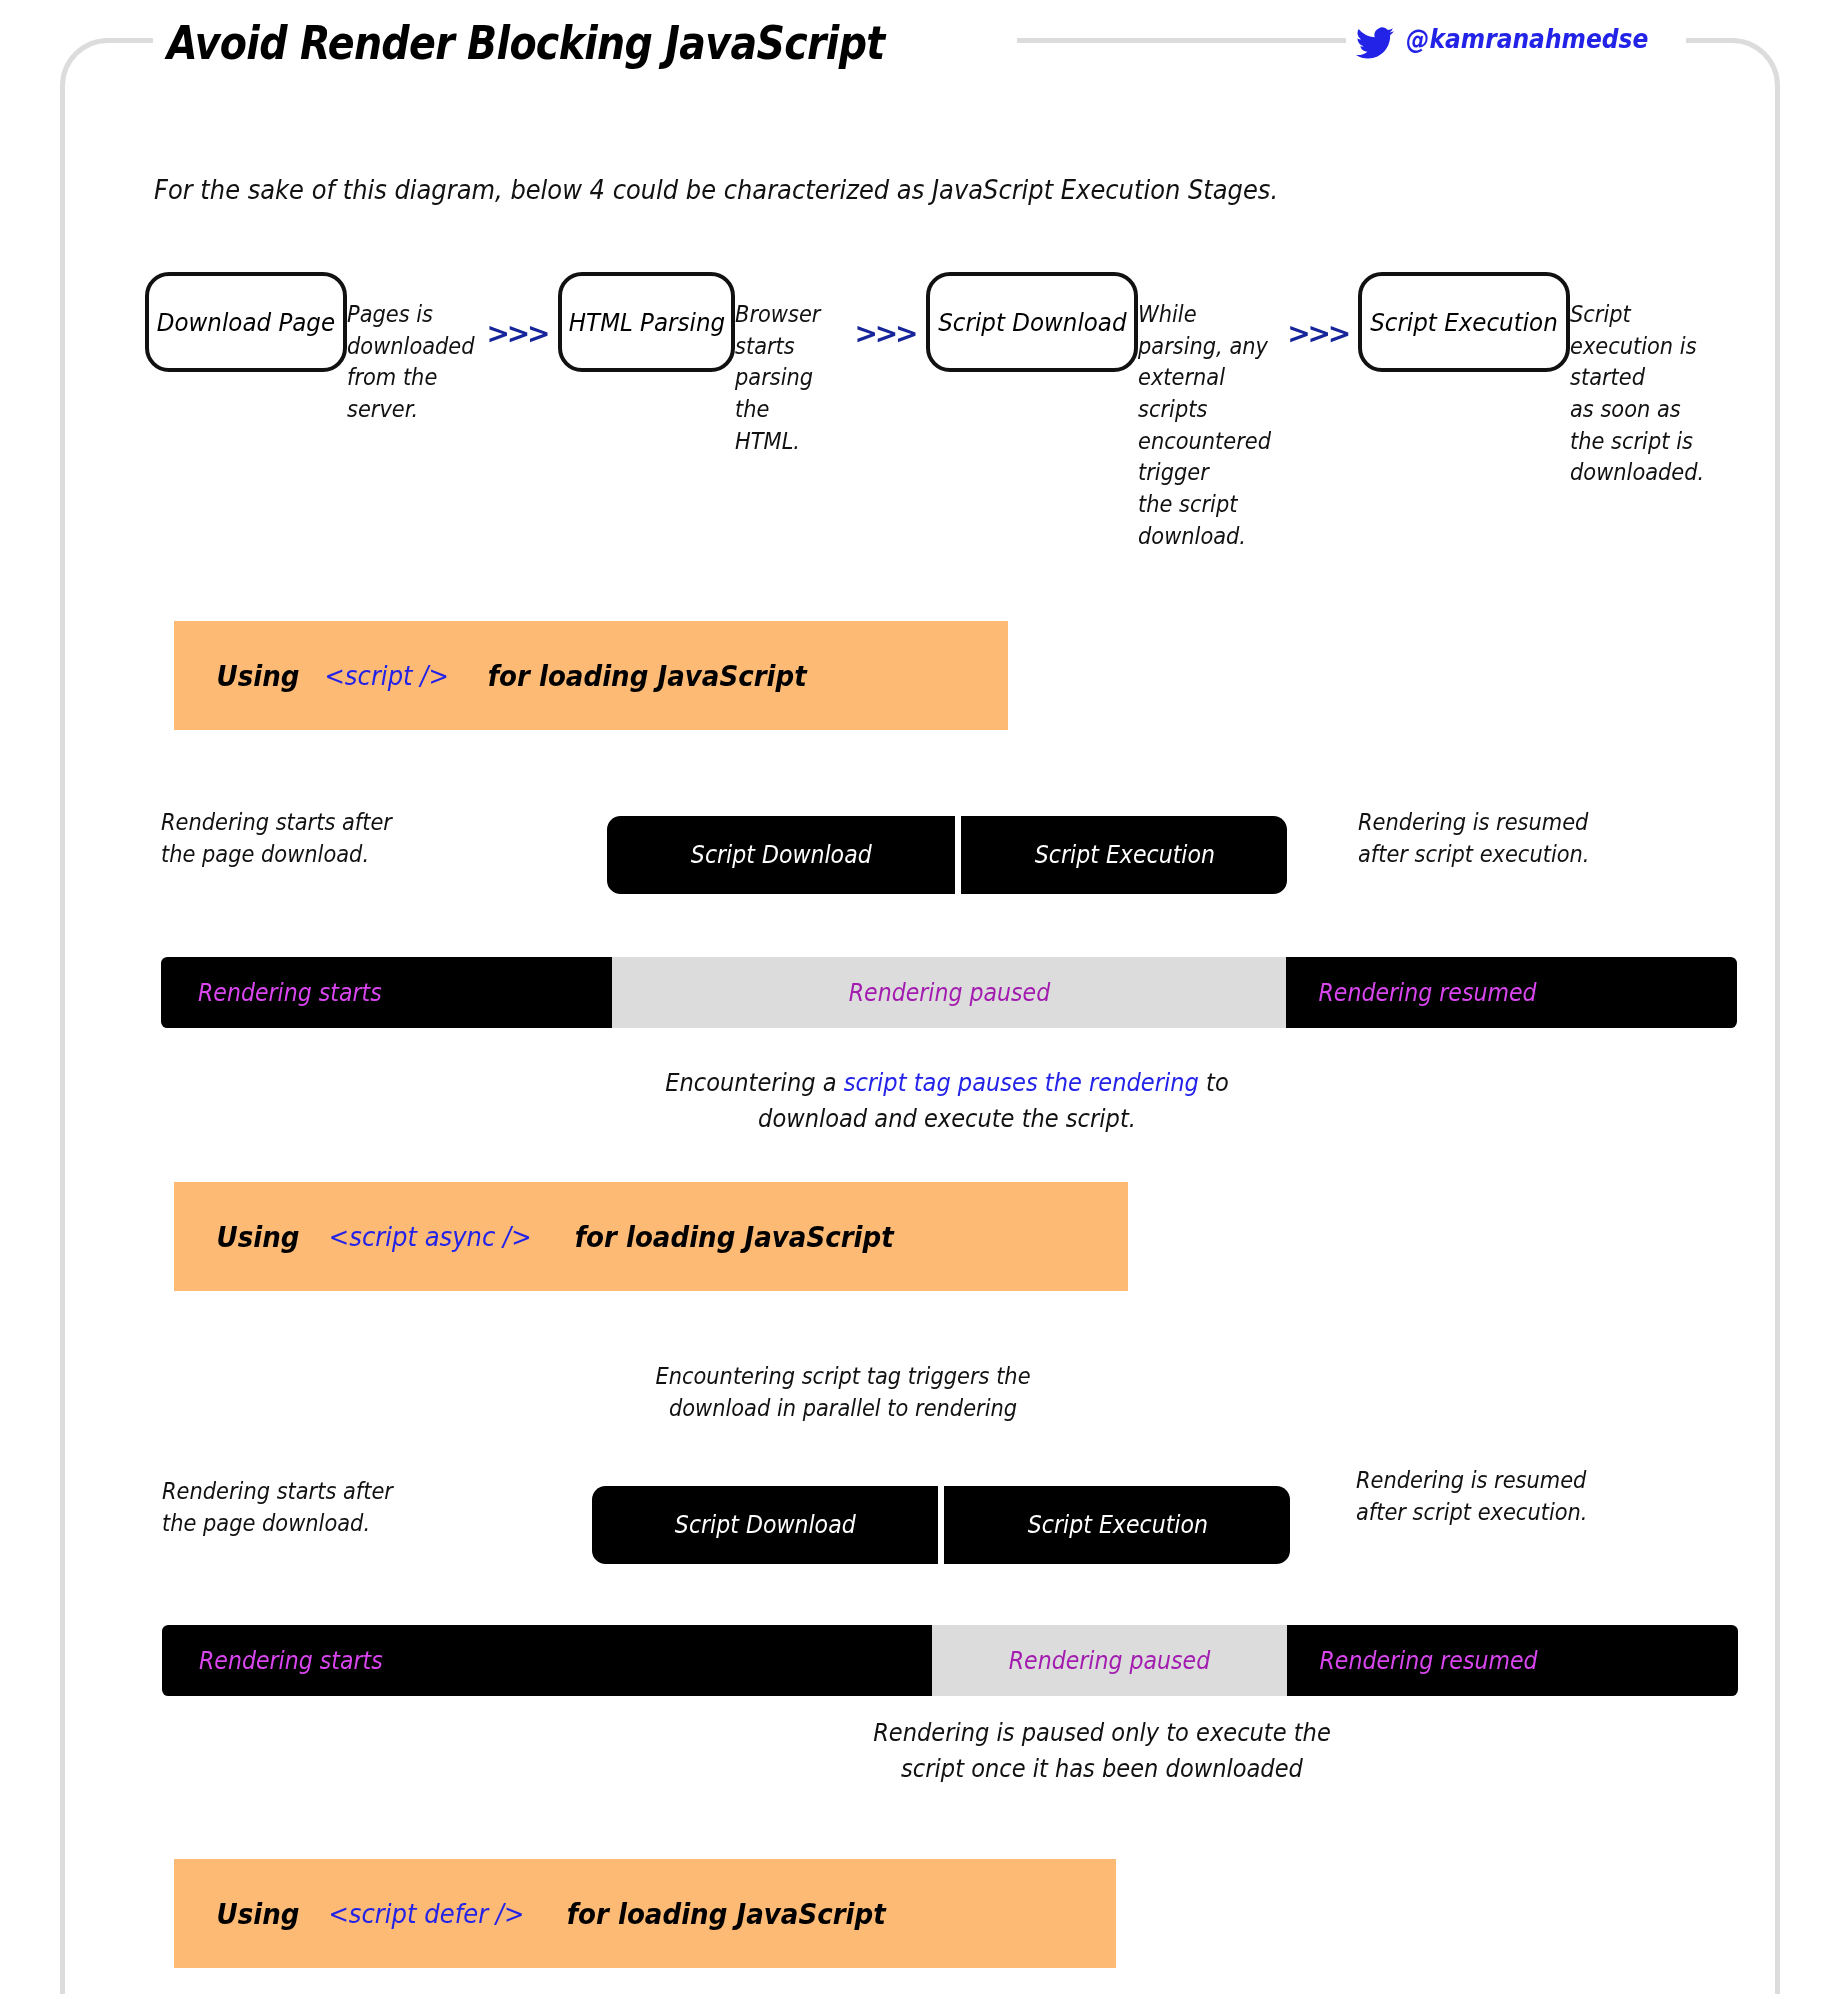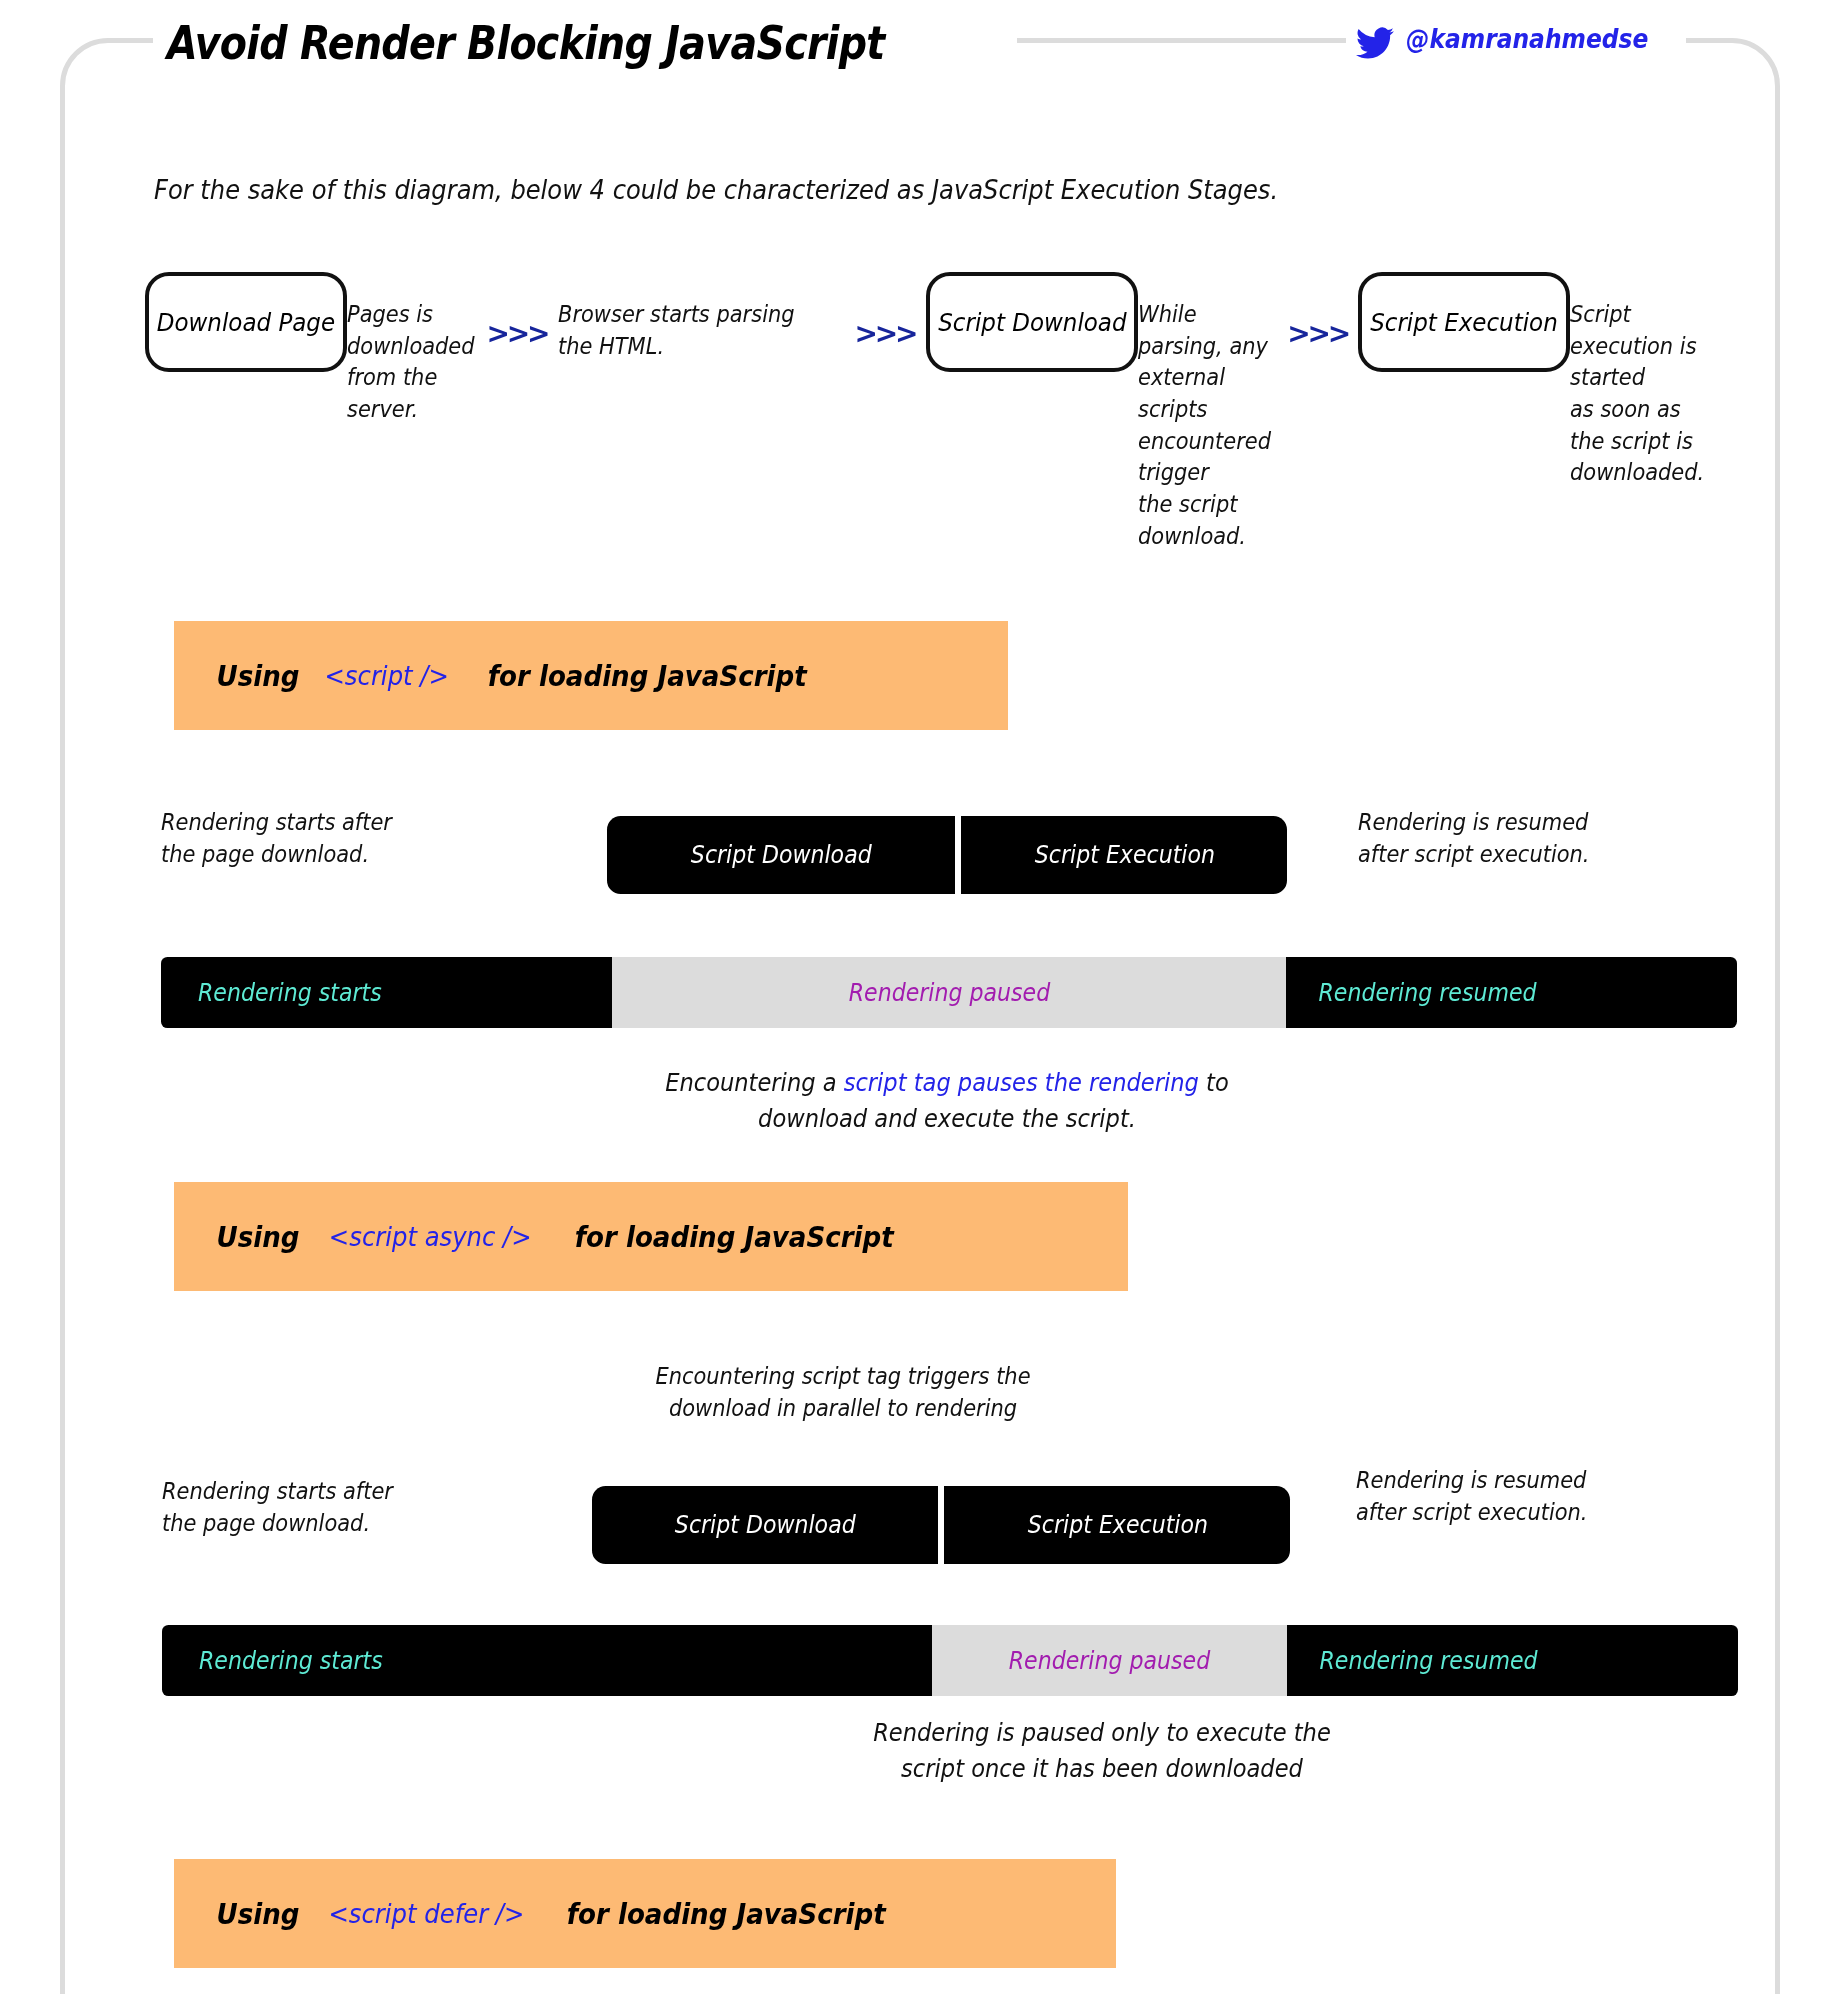--- a/index.html
+++ b/index.html
@@ -198,21 +198,21 @@
   .seg {
     display: flex;
     align-items: center;
     font-family: "DejaVu Sans", sans-serif;
     font-style: italic;
     font-size: 24px;
     white-space: nowrap;
     box-sizing: border-box;
   }
   .seg span { transform: scaleX(0.92); display: inline-block; }
-  .seg.black { background: #000000; color: #5eead4; }
+  .seg.black { background: #000000; color: #d946ef; }
   .seg.gray  { background: #DCDCDC; color: #a21caf; }
   .seg.c  { justify-content: center; }
   .seg.l  { justify-content: flex-start; padding-left: 29px; }
 
   
   .note {
     position: absolute;
     font-family: "DejaVu Sans", sans-serif;
     font-style: italic;
     font-size: 22.3px;
@@ -264,20 +264,23 @@
       </div>
       <div class="stage-desc">
         <div>Pages is downloaded</div>
         <div>from the server.</div>
       </div>
     </div>
 
     <div class="arrow">&gt;&gt;&gt;</div>
 
     <div class="stage-col" style="width:331px">
+      <div class="stage-box">
+        <div class="stage-label">HTML Parsing</div>
+      </div>
       <div class="stage-desc">
         <div>Browser starts parsing</div>
         <div>the HTML.</div>
       </div>
     </div>
 
     <div class="arrow">&gt;&gt;&gt;</div>
 
     <div class="stage-col" style="width:351px">
       <div class="stage-box">

